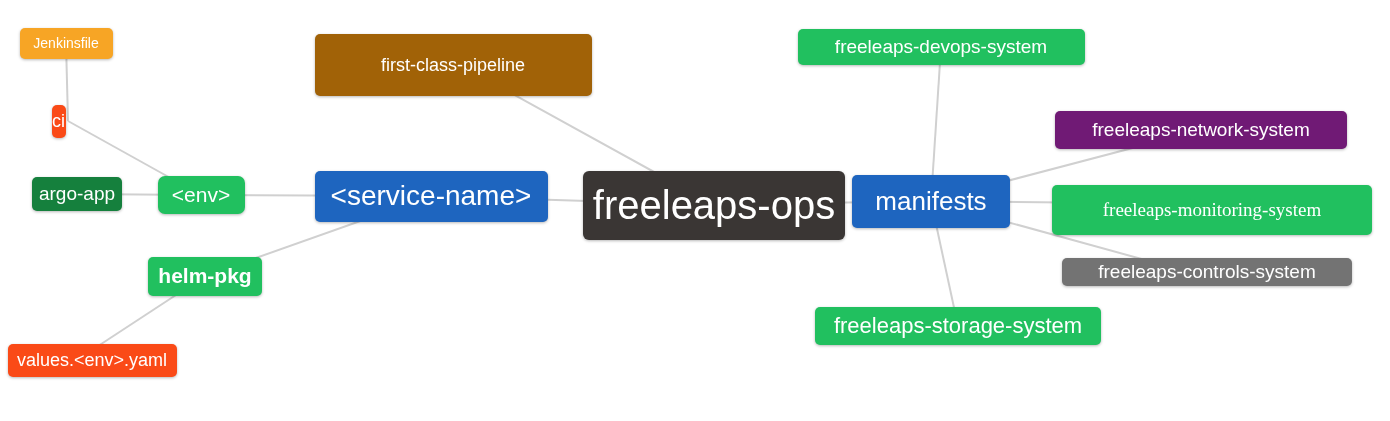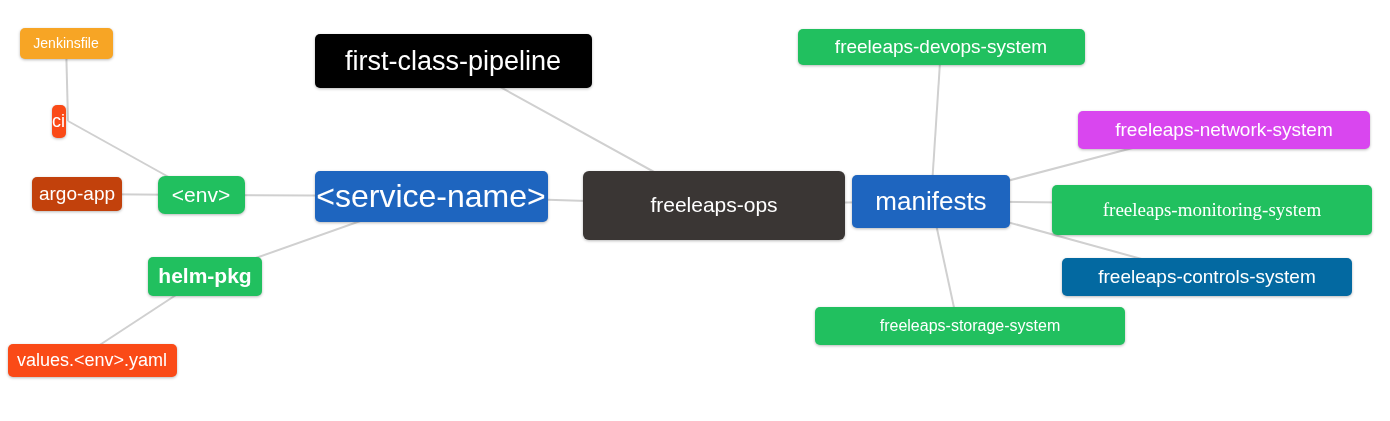--- a/index.html
+++ b/index.html
@@ -51,59 +51,59 @@
       <line x1="453" y1="61" x2="714" y2="205" stroke="#d0d0d0"></line>
       <line x1="431" y1="196" x2="714" y2="205" stroke="#d0d0d0"></line>
       <line x1="714" y1="205" x2="931" y2="201" stroke="#d0d0d0"></line>
       <line x1="931" y1="201" x2="941" y2="47" stroke="#d0d0d0"></line>
       <line x1="931" y1="201" x2="1201" y2="130" stroke="#d0d0d0"></line>
       <line x1="931" y1="201" x2="1212" y2="204" stroke="#d0d0d0"></line>
       <line x1="931" y1="201" x2="1207" y2="277" stroke="#d0d0d0"></line>
       <line x1="931" y1="201" x2="958" y2="326" stroke="#d0d0d0"></line>
     </svg>
   <div class="node-layer">
-      <div class="node" style="left: 583px; top: 170.5px; width: 262px; height: 69px; background: rgb(58, 54, 52); font-size: 21px; border-radius: 6px;">
+      <div class="node" style="left: 583px; top: 170.5px; width: 262px; height: 69px; background: rgb(58, 54, 52); font-size: 40px; border-radius: 6px;">
         <span>freeleaps-ops</span>
       </div>
-      <div class="node" style="left: 314.5px; top: 34px; width: 277px; height: 54px; background: #000000; font-size: 27px;">
+      <div class="node" style="left: 314.5px; top: 34px; width: 277px; height: 62px; background: #a16207; font-size: 18px;">
         <span>first-class-pipeline</span>
       </div>
-      <div class="node" style="left: 314.5px; top: 170.5px; width: 233px; height: 51px; background: rgb(30, 101, 191); font-size: 32px;">
+      <div class="node" style="left: 314.5px; top: 170.5px; width: 233px; height: 51px; background: rgb(30, 101, 191); font-size: 28px;">
         <span>&lt;service-name&gt;</span>
       </div>
       <div class="node" style="left: 852px; top: 174.5px; width: 158px; height: 53px; background: rgb(30, 101, 191); font-size: 26px;">
         <span>manifests</span>
       </div>
       <div class="node" style="left: 157.5px; top: 176px; width: 87px; height: 38px; background: rgb(33, 192, 95); font-size: 21px; border-radius: 7px;">
         <span>&lt;env&gt;</span>
       </div>
       <div class="node" style="left: 148px; top: 256.5px; width: 114px; height: 39px; background: rgb(33, 192, 95); font-size: 21px; font-weight: bold;">
         <span>helm-pkg</span>
       </div>
       <div class="node" style="left: 51.5px; top: 104.5px; width: 14px; height: 33px; background: rgb(250, 74, 23); font-size: 18px;">
         <span>ci</span>
       </div>
-      <div class="node" style="left: 32px; top: 177px; width: 90px; height: 34px; background: #c2410c; font-size: 19px;">
+      <div class="node" style="left: 32px; top: 177px; width: 90px; height: 34px; background: #15803d; font-size: 19px;">
         <span>argo-app</span>
       </div>
       <div class="node" style="left: 19.5px; top: 27.5px; width: 93px; height: 31px; background: rgb(247, 165, 37); font-size: 14px;">
         <span>Jenkinsfile</span>
       </div>
       <div class="node" style="left: 7.5px; top: 333.5px; width: 169px; height: 33px; background: rgb(250, 74, 23); font-size: 18px; margin-top: 10px;">
         <span>values.&lt;env&gt;.yaml</span>
       </div>
       <div class="node" style="left: 797.5px; top: 29px; width: 287px; height: 36px; background: rgb(33, 192, 95); font-size: 19px; text-align: center;">
         <span>freeleaps-devops-system</span>
       </div>
-      <div class="node" style="left: 1055px; top: 111px; width: 292px; height: 38px; background: #d946ef; font-size: 19px; margin-left: 23px;">
+      <div class="node" style="left: 1055px; top: 111px; width: 292px; height: 38px; background: #701a75; font-size: 19px;">
         <span>freeleaps-network-system</span>
       </div>
       <div class="node" style="left: 1052px; top: 185px; width: 320px; height: 50px; background: rgb(33, 192, 95); font-size: 19px; font-family: Liberation Serif, serif;">
         <span>freeleaps-monitoring-system</span>
       </div>
-      <div class="node" style="left: 1062px; top: 258px; width: 290px; height: 38px; background: #0369a1; font-size: 19px; text-align: right;">
+      <div class="node" style="left: 1062px; top: 258px; width: 290px; height: 28px; background: #737373; font-size: 19px; text-align: right;">
         <span>freeleaps-controls-system</span>
       </div>
-      <div class="node" style="left: 815px; top: 307px; width: 310px; height: 38px; background: rgb(33, 192, 95); font-size: 16px;">
+      <div class="node" style="left: 815px; top: 307px; width: 286px; height: 38px; background: rgb(33, 192, 95); font-size: 22px;">
         <span>freeleaps-storage-system</span>
       </div>
     </div>
 </div>
 
 </body></html>

